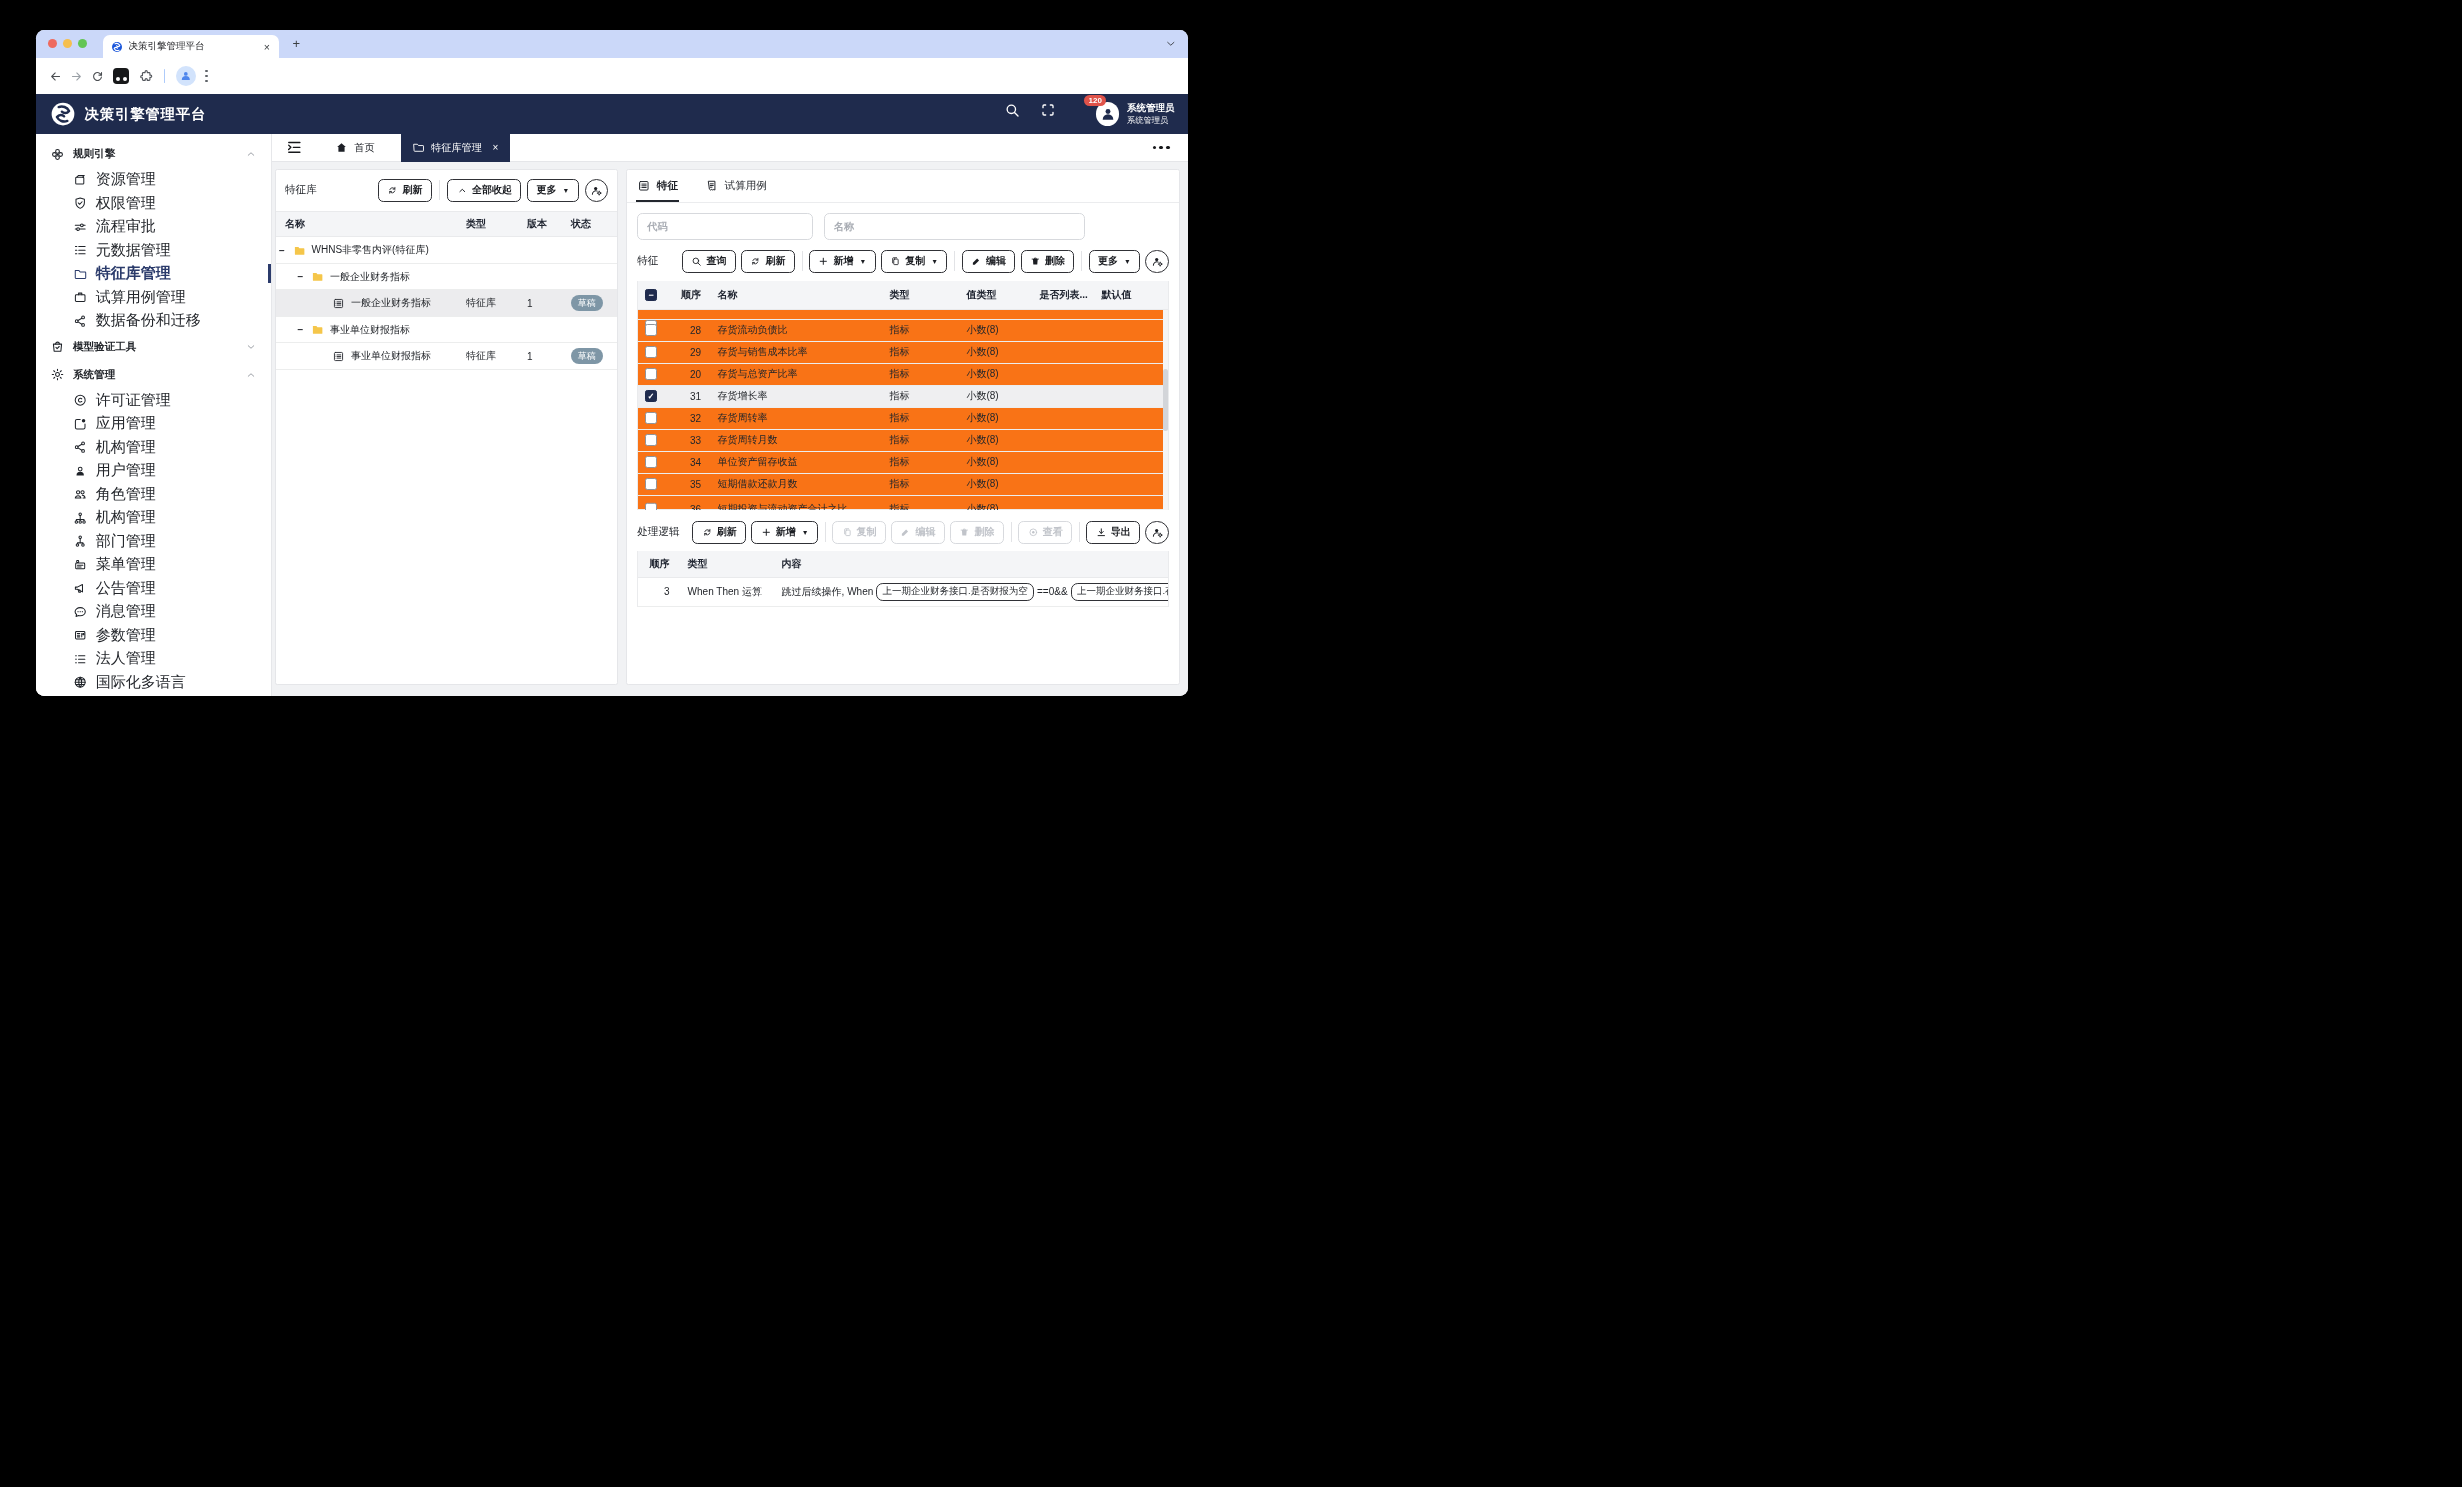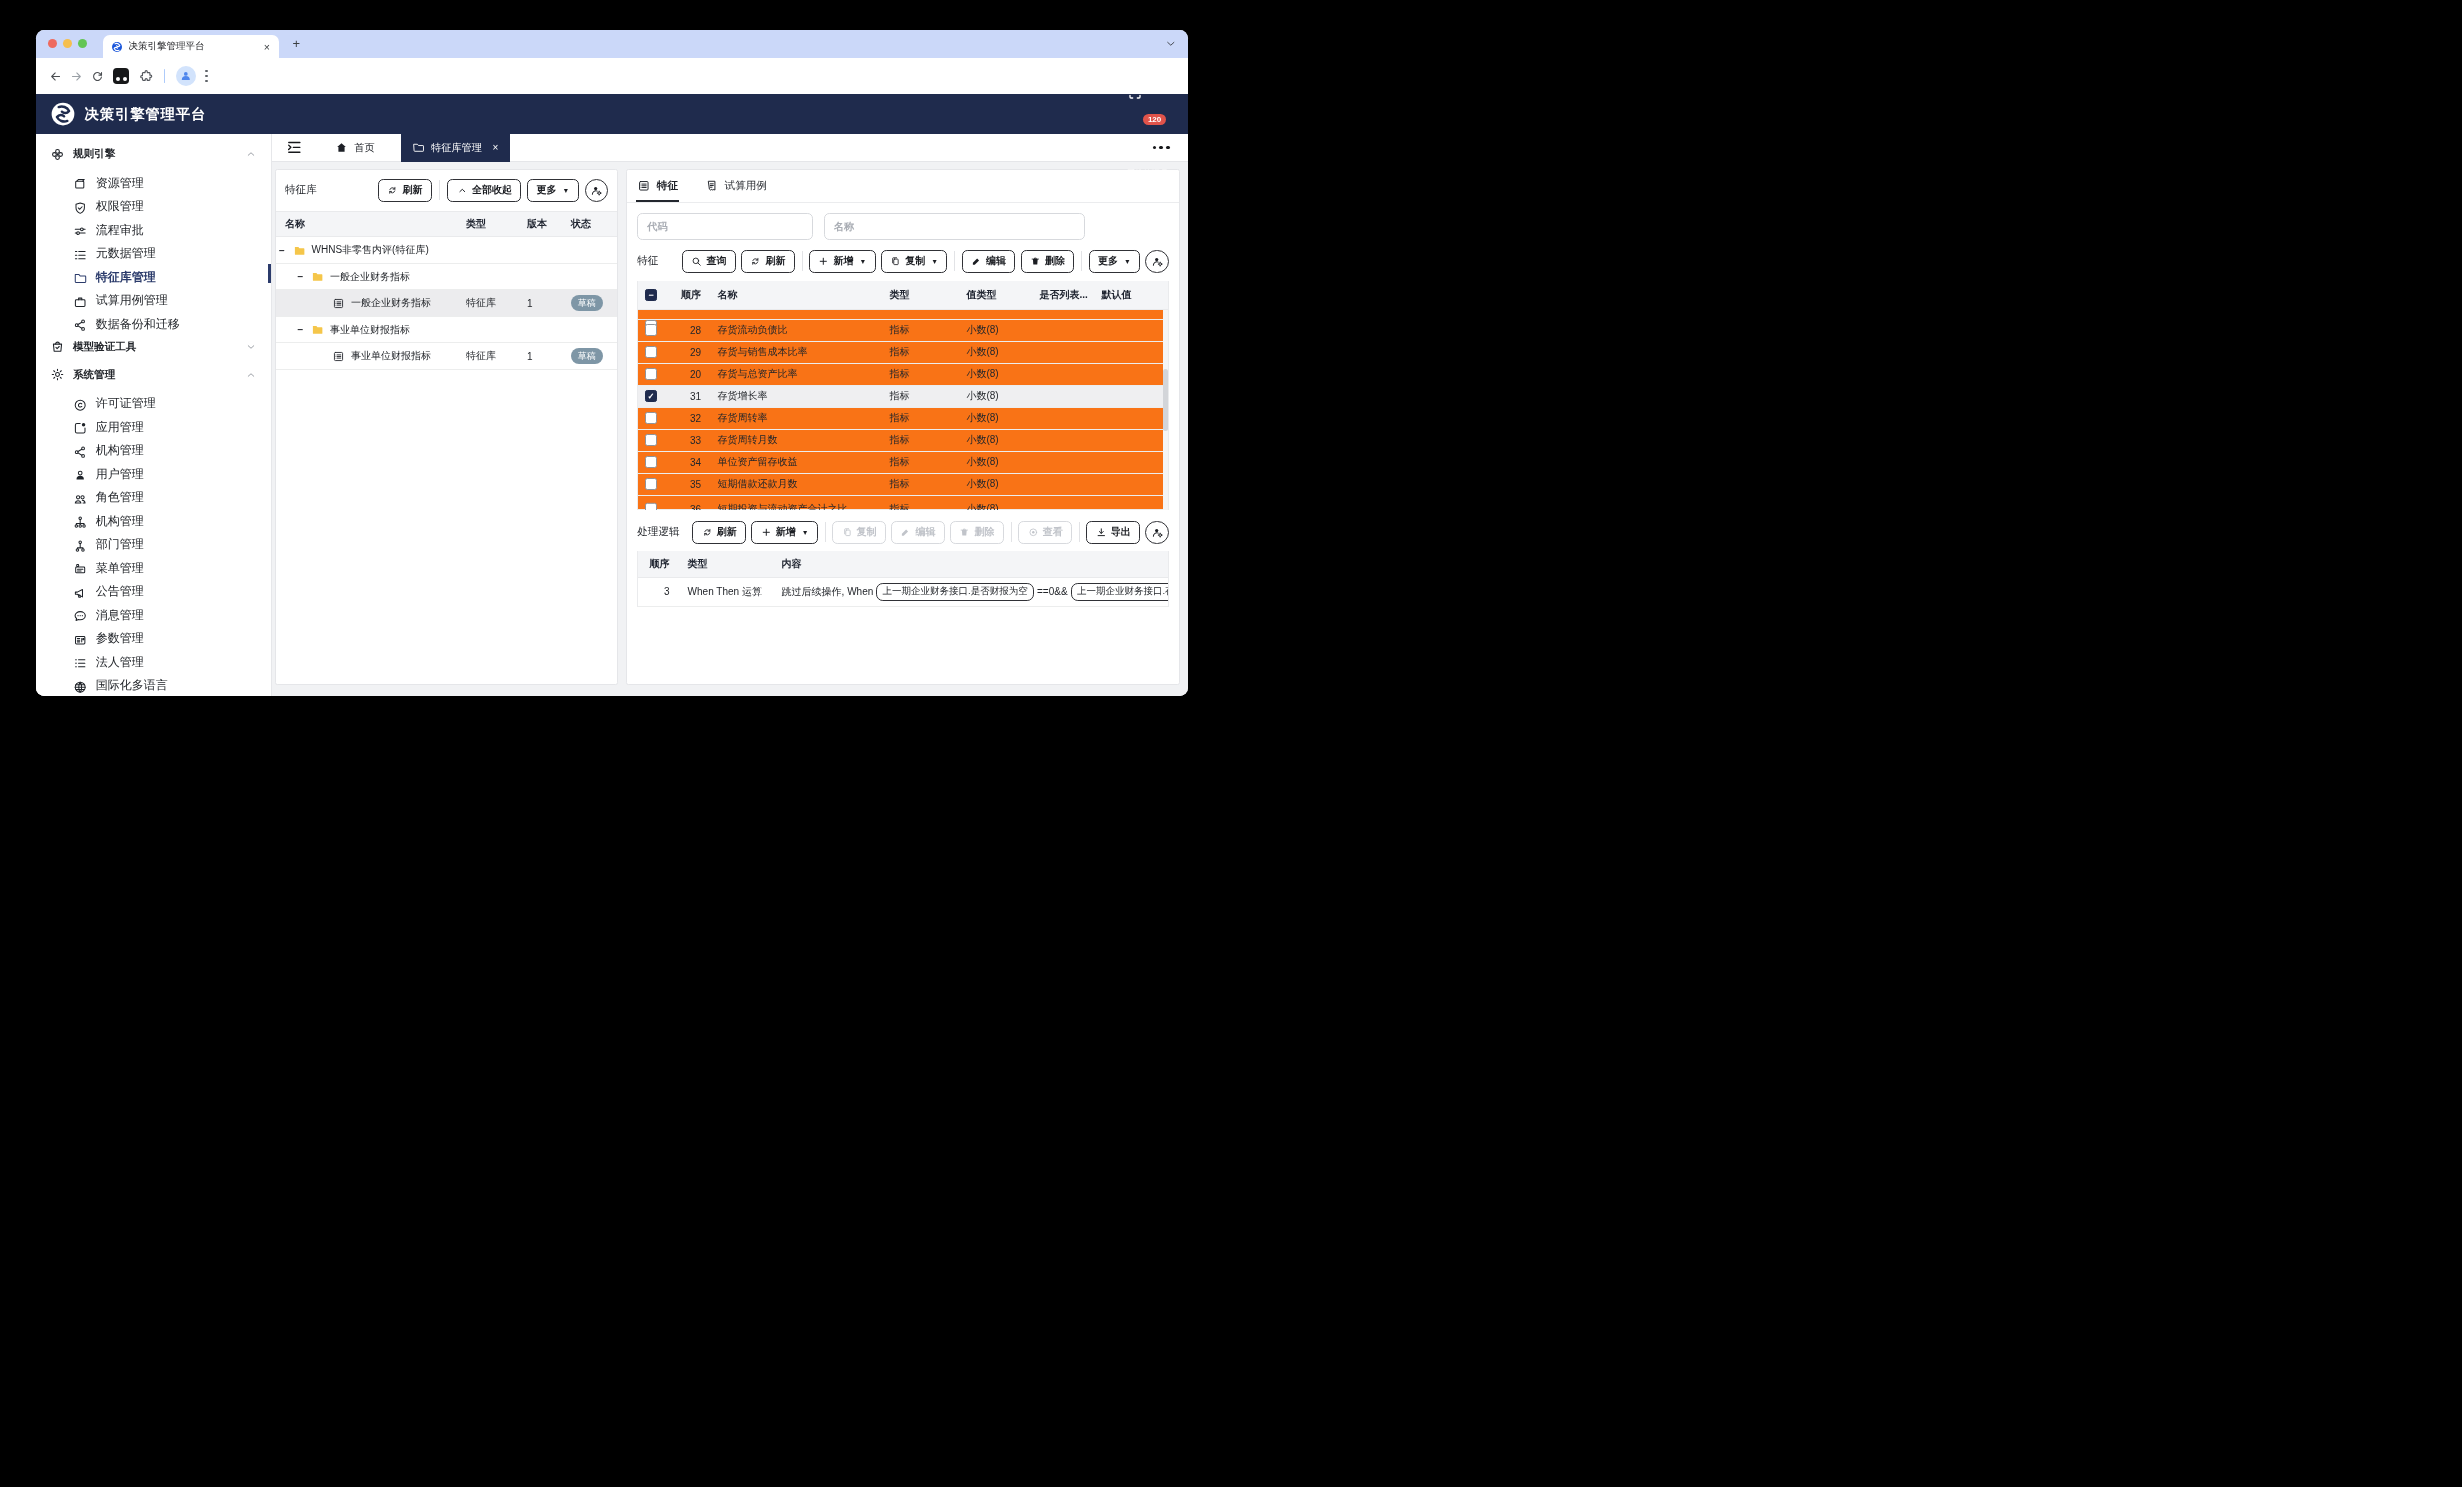--- a/index.html
+++ b/index.html
@@ -39,38 +39,38 @@
   .bavatar { width:20px; height:20px; border-radius:50%; background:#d2e3fc; color:#4f86ec;
     display:flex; align-items:center; justify-content:center; margin:0 4.5px; }
   .bavatar svg{ width:13.6px; height:13.6px; }
   .kebab { display:flex; flex-direction:column; gap:2.3px; margin:0 6px 0 4.5px; }
   .kebab i { width:2.7px; height:2.7px; border-radius:50%; background:#5f6368; }
 
   
   .apphead { height:40px; background:#1f2b4d; display:flex; align-items:center; padding:0 13.6px; color:#fff; flex:none; }
   .logo { width:26px; height:26px; flex:none; }
   .apptitle { font-size:14.4px; font-weight:700; letter-spacing:0.8px; margin-left:9px; }
-  .ah-right { margin-left:auto; display:flex; align-items:center; gap:20px;flex-direction:column; }
+  .ah-right { margin-left:auto; display:flex; align-items:flex-start; gap:20px; }
   .ah-ic { width:16px; height:16px; color:#fff; }
   .chatwrap { position:relative; }
   .badge120 { position:absolute; top:-7.6px; left:8.3px; background:#e0534a; color:#fff;
     font-size:8px; font-weight:700; border-radius:6.8px; padding:1.1px 4.5px; line-height:1.2; }
   .whoami { display:flex; align-items:center; gap:7.6px; }
   .ah-avatar { width:23.5px; height:23.5px; border-radius:50%; background:#fff; color:#1f2b4d;
     display:flex; align-items:center; justify-content:center; }
   .ah-avatar svg { width:18px; height:18px; }
   .who .n1 { font-size:9.5px; font-weight:700; line-height:1.35; }
   .who .n2 { font-size:8.3px; line-height:1.3; opacity:.95; }
 
   
   .content { flex:1; display:flex; background:#f1f2f4; min-height:0; }
   .sidebar { width:236px; background:#fff; border-right:0.8px solid #e6e7ea; padding-top:6px; overflow:hidden; }
   .srow { display:flex; align-items:center; gap:8.3px; padding:0 13.6px; color:#23262b; cursor:default; }
   .srow.group { height:28px; font-size:10.6px; font-weight:700; }
-  .srow.item { height:23.5px; font-size:12px; padding-left:37px;align-items:flex-end; }
+  .srow.item { height:23.5px; font-size:15px; padding-left:37px; }
   .srow .ic { width:15px; height:15px; flex:none; color:#1f2329; display:flex; }
   .srow.item .ic { width:14.4px; height:14.4px; }
   .srow .chev { margin-left:auto; width:12px; height:12px; color:#8b9097; }
   .srow.active { color:#2b3b6b; font-weight:700; position:relative; }
   .srow.active .ic { color:#2b3b6b; }
   .srow.active::after { content:""; position:absolute; right:0; top:2.3px; bottom:2.3px; width:3px; background:#2b3b6b; }
   .ic svg, .chev svg { width:100%; height:100%; display:block; }
 
   .main { flex:1; display:flex; flex-direction:column; min-width:0; }
   .pagetabs { height:28px; background:#fff; border-bottom:0.8px solid #e5e6e9; display:flex; align-items:center; flex:none; }

